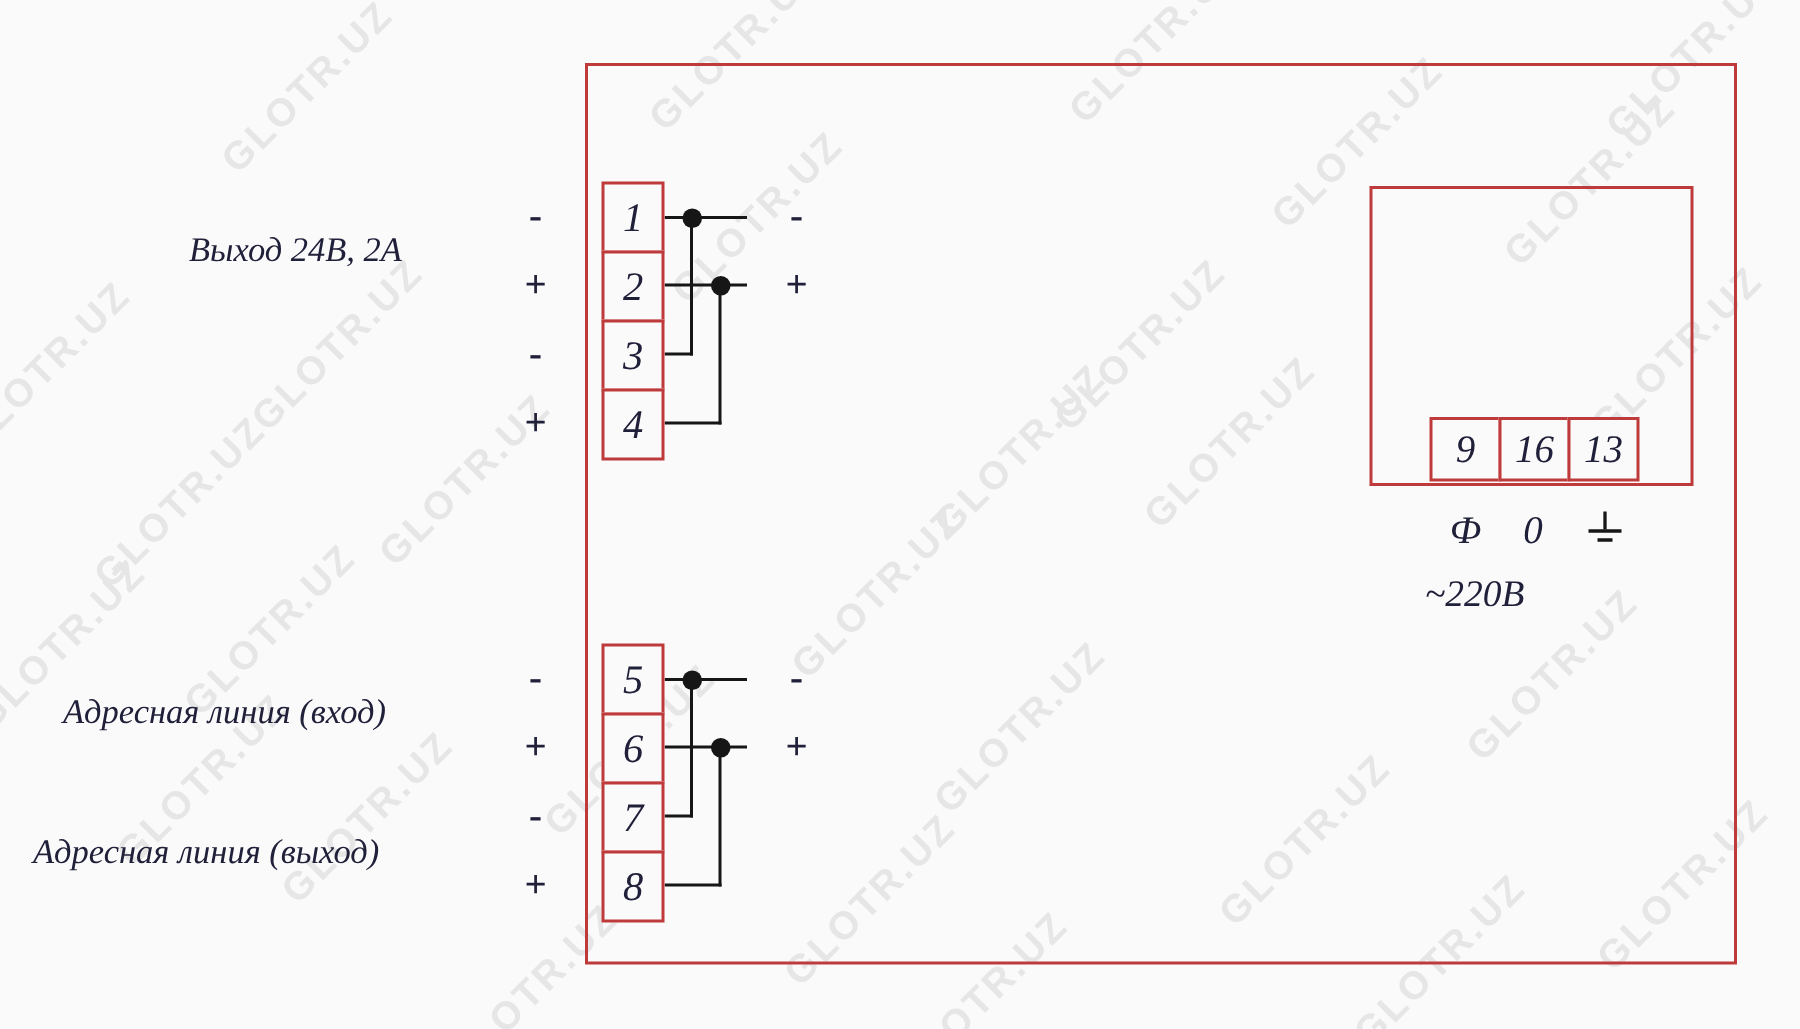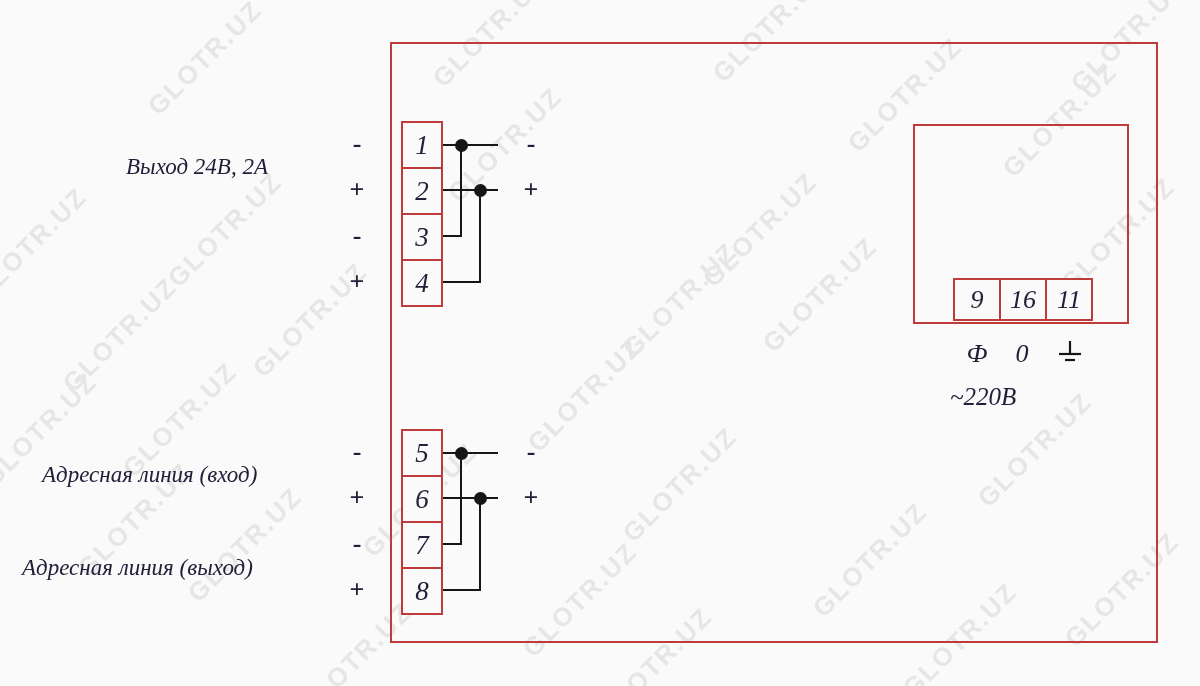--- a/index.html
+++ b/index.html
@@ -223,21 +223,21 @@
   <div class="dlabel" style="left:22px; top:555px;">Адресная линия (выход)</div>
 
   <div class="trow">
     <div class="cell">
         <span>9</span>
       </div>
     <div class="cell">
         <span>16</span>
       </div>
     <div class="cell">
-        <span>11</span>
+        <span>13</span>
       </div>
   </div>
 
   <span class="plabel" style="left:977px; top:354px;">Ф</span>
   <span class="plabel" style="left:1022px; top:354px;">0</span>
   <span class="ground-wrap">
     <svg width="26" height="27" viewBox="0 0 26 27">
       <line x1="13" y1="2" x2="13" y2="14" stroke="#161616" stroke-width="2.2"></line>
       <line x1="2" y1="15" x2="24" y2="15" stroke="#161616" stroke-width="2.2"></line>
       <line x1="8" y1="21" x2="18" y2="21" stroke="#161616" stroke-width="2.2"></line>

